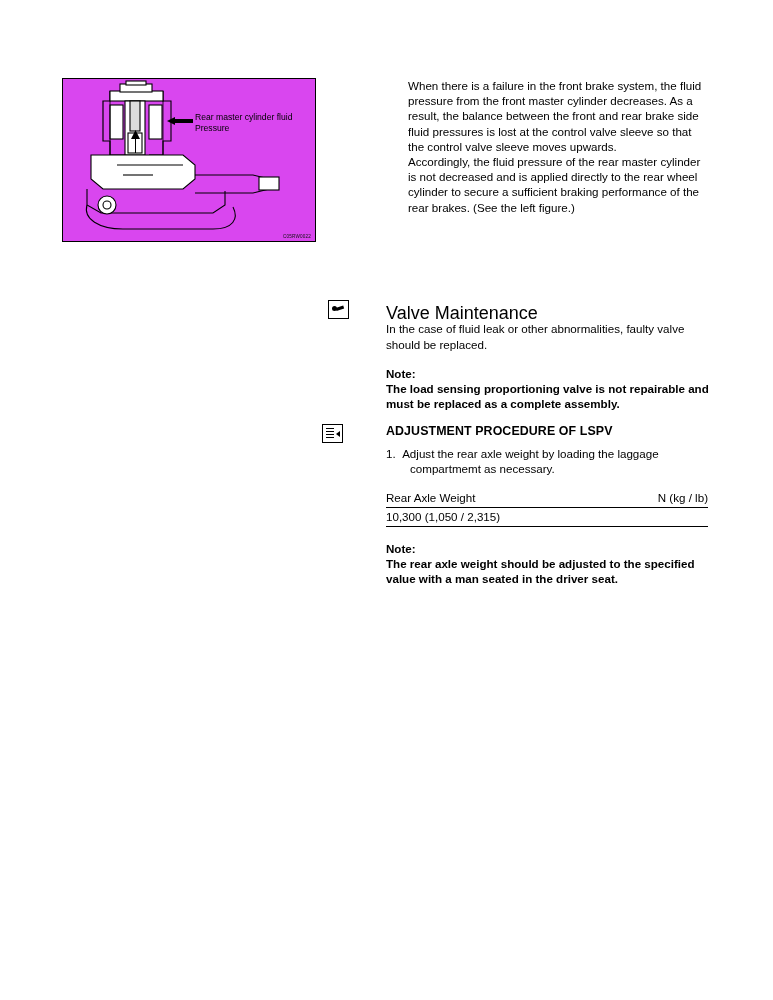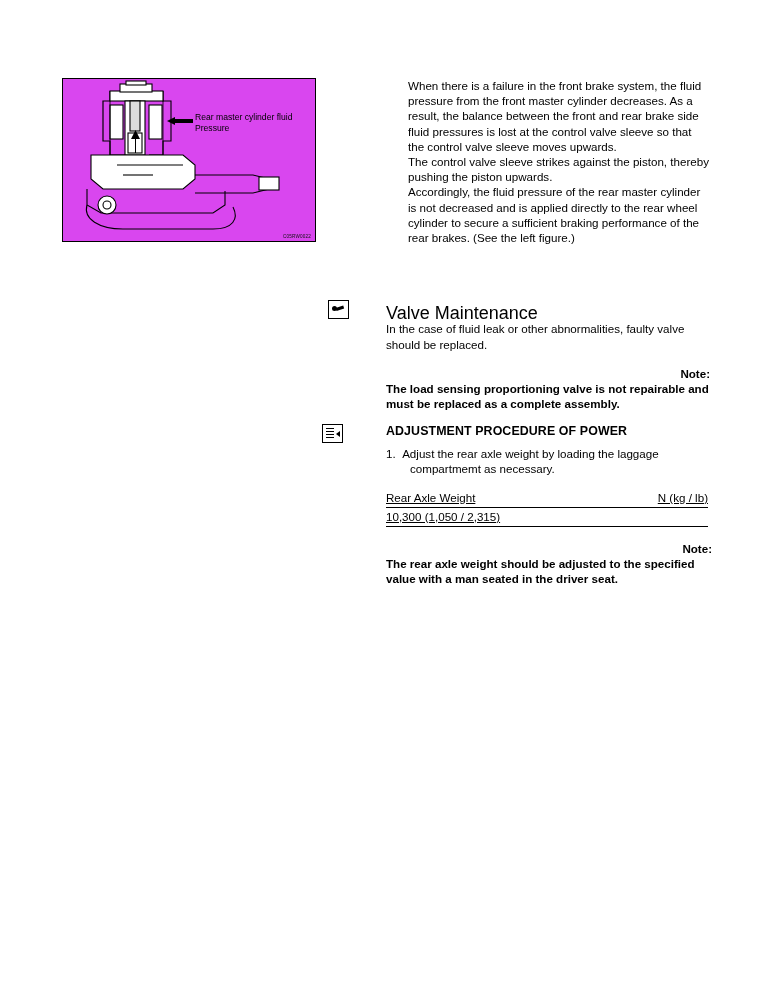--- a/index.html
+++ b/index.html
@@ -165,21 +165,20 @@
   .sec-title {
     font-size: 18px;
     font-weight: normal;
     line-height: 15.4px;
     margin-top: 6px;
   }
   .note-label {
     font-size: 11.6px;
     font-weight: bold;
     line-height: 15.2px;
-    text-align: right;
   }
   .note-body {
     font-size: 11.6px;
     font-weight: bold;
     line-height: 15.2px;
   }
 
   .sec-adjust {
     position: absolute;
     left: 322px;
@@ -204,21 +203,20 @@
     text-indent: -24px;
     margin-top: 8px;
   }
 
   
   .spec-table {
     margin-top: 12px;
     width: 322px;
     border-collapse: collapse;
     font-size: 11.6px;
-    text-decoration: underline;
   }
   .spec-table td {
     padding: 2px 0 3px 0;
     border: 0;
   }
   .spec-table .rowline-bottom td {
     border-bottom: 1.1px solid #000;
   }
   .cell-left { text-align: left; }
   .cell-right { text-align: right; }
@@ -279,21 +277,20 @@
     <svg class="fig-arrow" viewBox="0 0 26 8">
       <path d="M26 2 L8 2 L8 0 L0 4 L8 8 L8 6 L26 6 Z" fill="#000"></path>
     </svg>
 
     <div class="fig-label">Rear master cylinder fluid Pressure</div>
     <div class="fig-caption-code">C05RW0022</div>
   </div>
 
   <div class="rightcol">
     <div class="para sub">When there is a failure in the front brake system, the fluid pressure from the front master cylinder decreases. As a result, the balance between the front and rear brake side fluid pressures is lost at the control valve sleeve so that the control valve sleeve moves upwards.</div>
-    <div class="para sub">The control valve sleeve strikes against the piston, thereby pushing the piston upwards.</div>
     <div class="para sub">Accordingly, the fluid pressure of the rear master cylinder is not decreased and is applied directly to the rear wheel cylinder to secure a sufficient braking performance of the rear brakes. (See the left figure.)</div>
   </div>
 
   <div class="sec-valve">
     <div class="icon-box">
       <span class="icon-wrench-dot"></span>
       <span class="icon-wrench-tail"></span>
     </div>
     <div class="body">
       <div class="sec-title">Valve Maintenance</div>
@@ -309,21 +306,21 @@
     <div class="icon-box">
       <span class="icon-doc-lines">
         <i></i>
           <i></i>
           <i></i>
           <i></i>
       </span>
       <span class="icon-doc-arrow"></span>
     </div>
     <div class="body">
-      <div class="sec-heading">ADJUSTMENT PROCEDURE OF POWER</div>
+      <div class="sec-heading">ADJUSTMENT PROCEDURE OF LSPV</div>
       <div class="step">
         <span>1.</span>&nbsp;&nbsp;<span>Adjust the rear axle weight by loading the laggage compartmemt as necessary.</span>
       </div>
 
       <table class="spec-table">
         <tbody>
           <tr class="rowline-bottom">
             <td class="cell-left">Rear Axle Weight</td>
             <td class="cell-right">N (kg / lb)</td>
           </tr>

